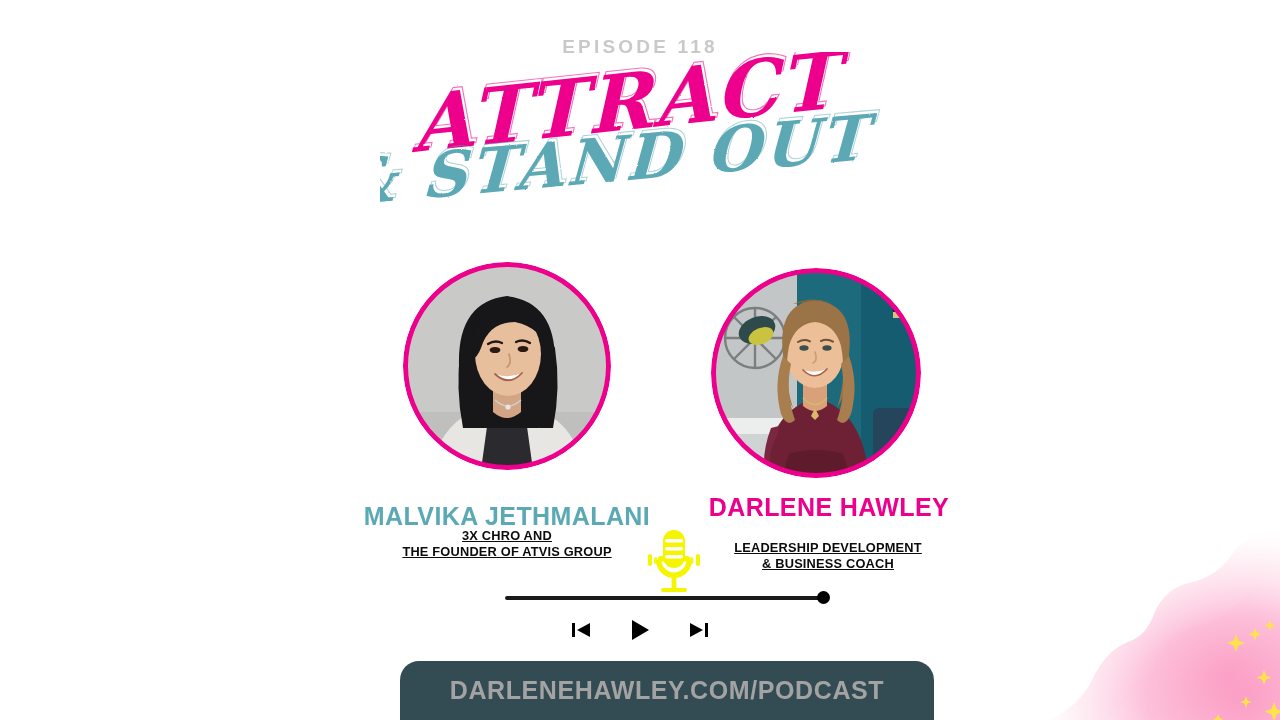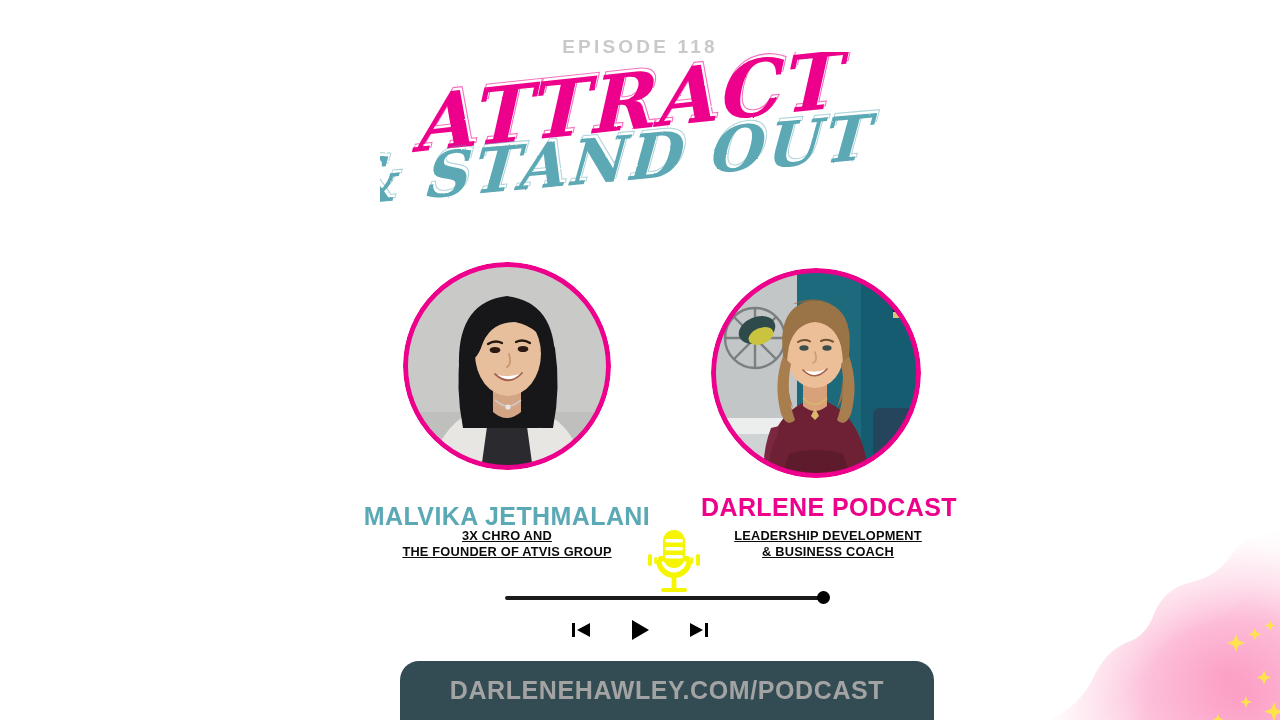--- a/index.html
+++ b/index.html
@@ -70,21 +70,21 @@
     position:absolute;
     text-align:center;
     font-size:12.8px; font-weight:bold;
     line-height:15.5px;
     color:#0b0b0b;
     letter-spacing:0.2px;
     white-space:pre-line;
     text-decoration:underline;
   }
   #guest-role-0{ left:327px; width:360px; top:528px; }
-  #guest-role-1{ left:648px; width:360px; top:528px; }
+  #guest-role-1{ left:648px; width:360px; top:540px; }
 
   
   #mic-icon{
     position:absolute; left:645px; top:526px;
     width:58px; height:68px;
     z-index:4;
   }
 
   
   #player{
@@ -278,21 +278,21 @@
 
         <path d="M92 130 q12 13 24 0" stroke="#d8b86a" stroke-width="1.6" fill="none"></path>
         <path d="M104 140 l4 8 -4 4 -4 -4 Z" fill="#d8b86a"></path>
       </g>
     </svg>
     <div class="ring"></div>
   </div>
 </div>
 
 <div class="guest-name" id="guest-name-0">MALVIKA JETHMALANI</div>
-<div class="guest-name" id="guest-name-1">DARLENE PODCAST</div>
+<div class="guest-name" id="guest-name-1">DARLENE HAWLEY</div>
 <div class="guest-role" id="guest-role-0">3X CHRO AND
 THE FOUNDER OF ATVIS GROUP</div>
 <div class="guest-role" id="guest-role-1">LEADERSHIP DEVELOPMENT
 &amp; BUSINESS COACH</div>
 
 <svg id="mic-icon" viewBox="0 0 58 68">
   <g fill="#F5F500">
     <rect x="18" y="4" width="22" height="38" rx="11"></rect>
     <rect x="13" y="30" width="32" height="5.5" rx="2.7"></rect>
     <path d="M11 34 a18 18 0 0 0 36 0 h-5.5 a12.5 12.5 0 0 1 -25 0 Z"></path>

